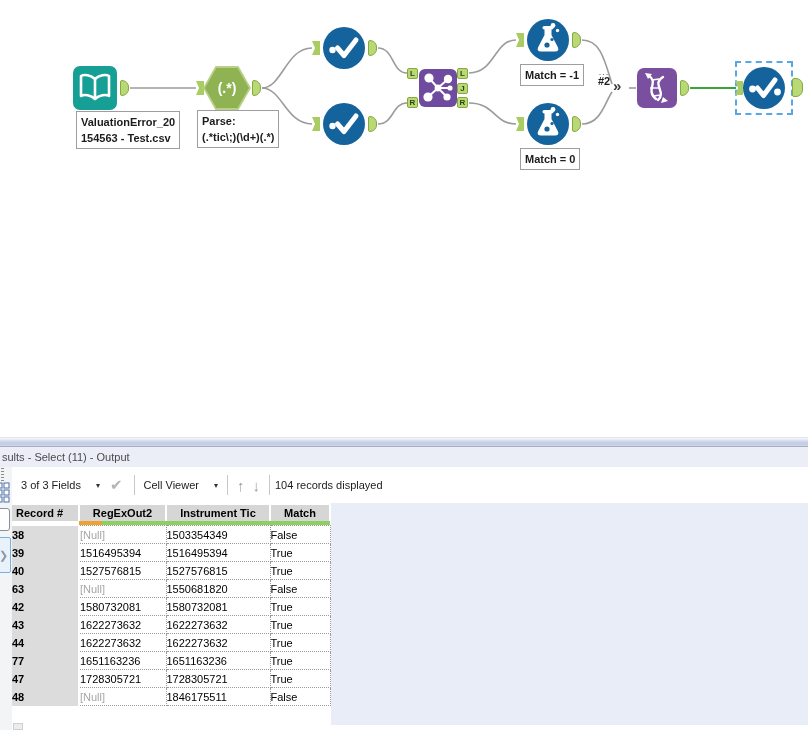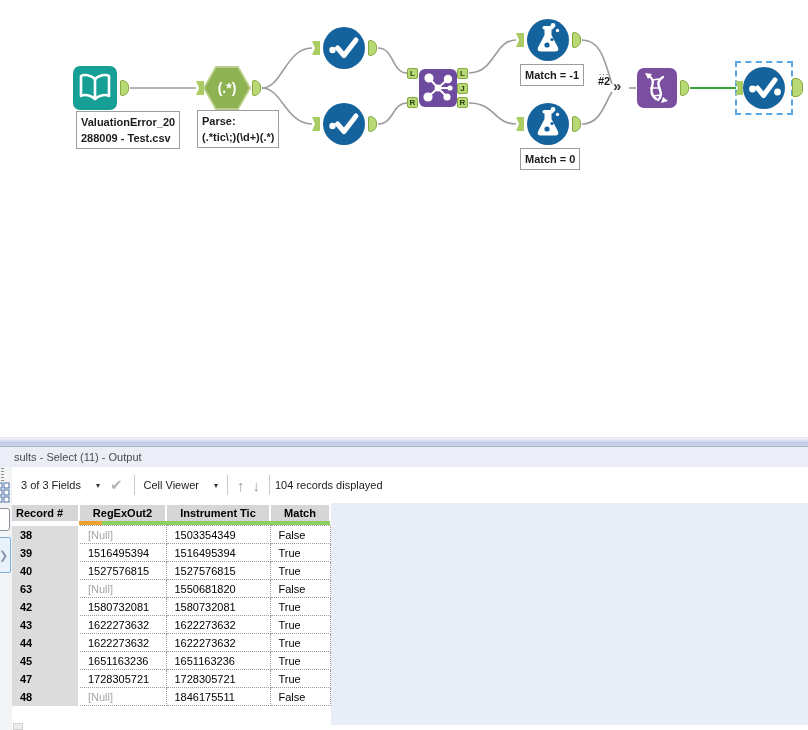--- a/index.html
+++ b/index.html
@@ -31,21 +31,21 @@
   .wireless { position:absolute; text-align:center; color:#1c1c1c; }
   .wireless .wdots { font-size:9px; line-height:5px; letter-spacing:1px; color:#555; }
   .wireless .wnum  { font-size:11px; font-weight:bold; line-height:12px; }
   .wchev { position:absolute; font-size:15px; font-weight:bold; color:#3a3a3a; line-height:16px; }
 
   
   .results { position:absolute; left:0; top:437px; width:808px; height:293px; }
   .splitter { height:10px; background:linear-gradient(#f8f9fb 0%,#dfe5f2 25%,#c2cce6 60%,#ccd4ea 100%);
               border-top:1px solid #e6e6e6; border-bottom:1px solid #aab0bf; }
   .res-header { height:20px; background:#ebeef7; font-size:11px; color:#4a4a4a;
-                line-height:20px; padding-left:14px; }
+                line-height:20px; padding-left:2px; }
   .res-body { display:flex; height:263px; }
   .strip { width:12px; background:#f3f4f6; position:relative; flex:none; }
   .strip .handle { position:absolute; left:1px; top:1px; width:3px; height:15px;
                    background:repeating-linear-gradient(#8a8a8a 0 1px,transparent 1px 3px); }
   .strip-icon { position:absolute; }
   .strip-rect { left:-3px; top:41px; width:13px; height:23px; border:1px solid #8a8f99; border-radius:3px; background:#fff; }
   .strip-chevbox { left:-4px; top:70px; width:15px; height:36px; border:1px solid #7ab0e0; background:#e9f2fb;
                    border-radius:2px; font-size:11px; color:#8a97a8; display:flex; align-items:center; justify-content:center; }
   .content { flex:1; display:flex; flex-direction:column; }
   .toolbar { height:36px; background:#fff; display:flex; align-items:center; padding-left:5px;
@@ -59,21 +59,21 @@
   .blue-bg { position:absolute; left:319px; right:0; top:0; height:222px; background:#e8edf7; }
 
   table.rtable { position:absolute; left:0; top:2px; border-collapse:collapse; font-size:11px; color:#000;
                  table-layout:fixed; }
   .rtable th { background:#d6d6d6; font-weight:bold; height:16px; padding:0 4px;
                text-align:center; border-right:2px solid #fff; font-size:11px; }
   .rtable th.h-rec { text-align:left; }
   .rtable tr.qrow td { height:4px; padding:0; border:none; }
   .qbar { height:4px; display:flex; }
   .qbar span { height:4px; }
-  .rtable td { height:18px; padding:0 8px; }
+  .rtable td { height:18px; padding:0 0; }
   .rtable td.rec { background:#dcdcdc; font-weight:bold; border-right:2px solid #fff; }
   .rtable td.val { background:#fff; border-right:1px dotted #9a9a9a; border-bottom:1px dotted #9a9a9a; }
   .rtable td.c-regex { border-left:1px dotted #9a9a9a; }
   .rtable tr.qrow + tr td.val { border-top:1px dotted #9a9a9a; }
   .null-val { color:#a6a6a6; }
   .hscroll-stub { position:absolute; left:1px; bottom:0; width:10px; height:7px;
                   background:#ececec; border:1px solid #d0d0d0; }
 </style>
 </head>
 <body>
@@ -101,21 +101,21 @@
     <div class="tool" style="left:73px; top:66px;">
       <svg width="44" height="44" viewBox="0 0 44 44">
         <rect width="44" height="44" rx="7" fill="#16a095"></rect>
         <path d="M22 13 C18 9 11 8 8 10 L8 30 C11 28 18 29 22 33 C26 29 33 28 36 30 L36 10 C33 8 26 9 22 13 Z" fill="none" stroke="#fff" stroke-width="2.6" stroke-linejoin="round"></path>
         <path d="M22 13 L22 33" stroke="#fff" stroke-width="2.6"></path>
       </svg>
     </div>
     <div class="anchor-out" style="left:120px; top:80px;"></div>
     <div class="annot" style="left:76px; top:111px;">
       <div>ValuationError_20</div>
-      <div>288009 - Test.csv</div>
+      <div>154563 - Test.csv</div>
     </div>
 
     <div class="anchor-in" style="left:196px; top:81px;"></div>
     <div class="tool" style="left:203px; top:66px;">
       <div class="hex-outer">
         <div class="hex-inner">
             <span>(.*)</span>
           </div>
       </div>
     </div>
@@ -352,21 +352,21 @@
                   <td class="val">1622273632</td>
                   <td class="val">True</td>
                 </tr>
                 <tr>
                   <td class="rec">44</td>
                   <td class="val c-regex">1622273632</td>
                   <td class="val">1622273632</td>
                   <td class="val">True</td>
                 </tr>
                 <tr>
-                  <td class="rec">45</td>
+                  <td class="rec">77</td>
                   <td class="val c-regex">1651163236</td>
                   <td class="val">1651163236</td>
                   <td class="val">True</td>
                 </tr>
                 <tr>
                   <td class="rec">47</td>
                   <td class="val c-regex">1728305721</td>
                   <td class="val">1728305721</td>
                   <td class="val">True</td>
                 </tr>

